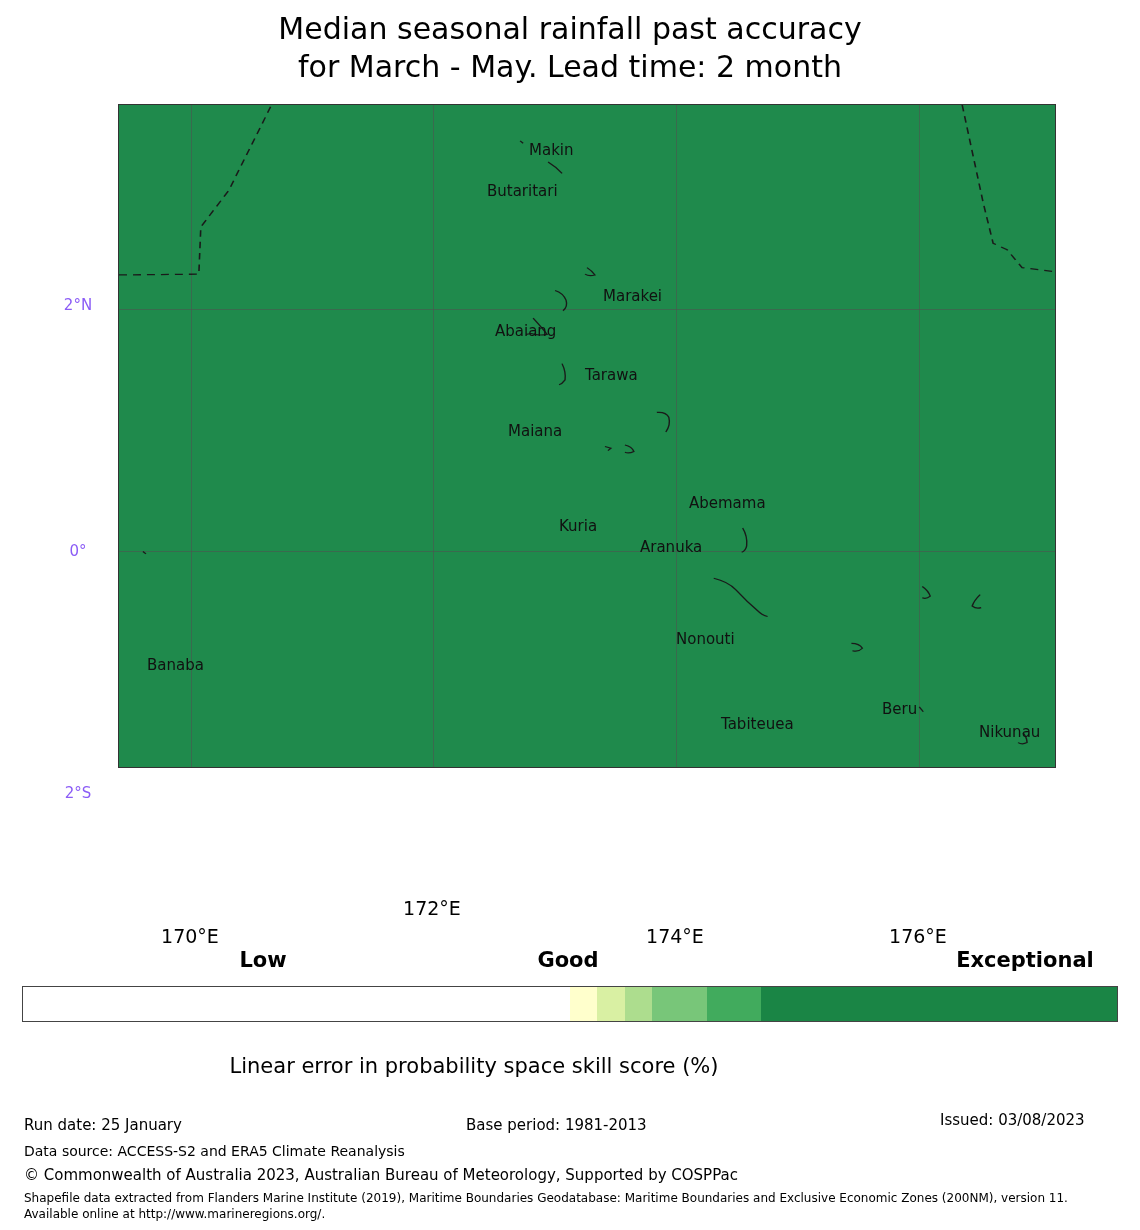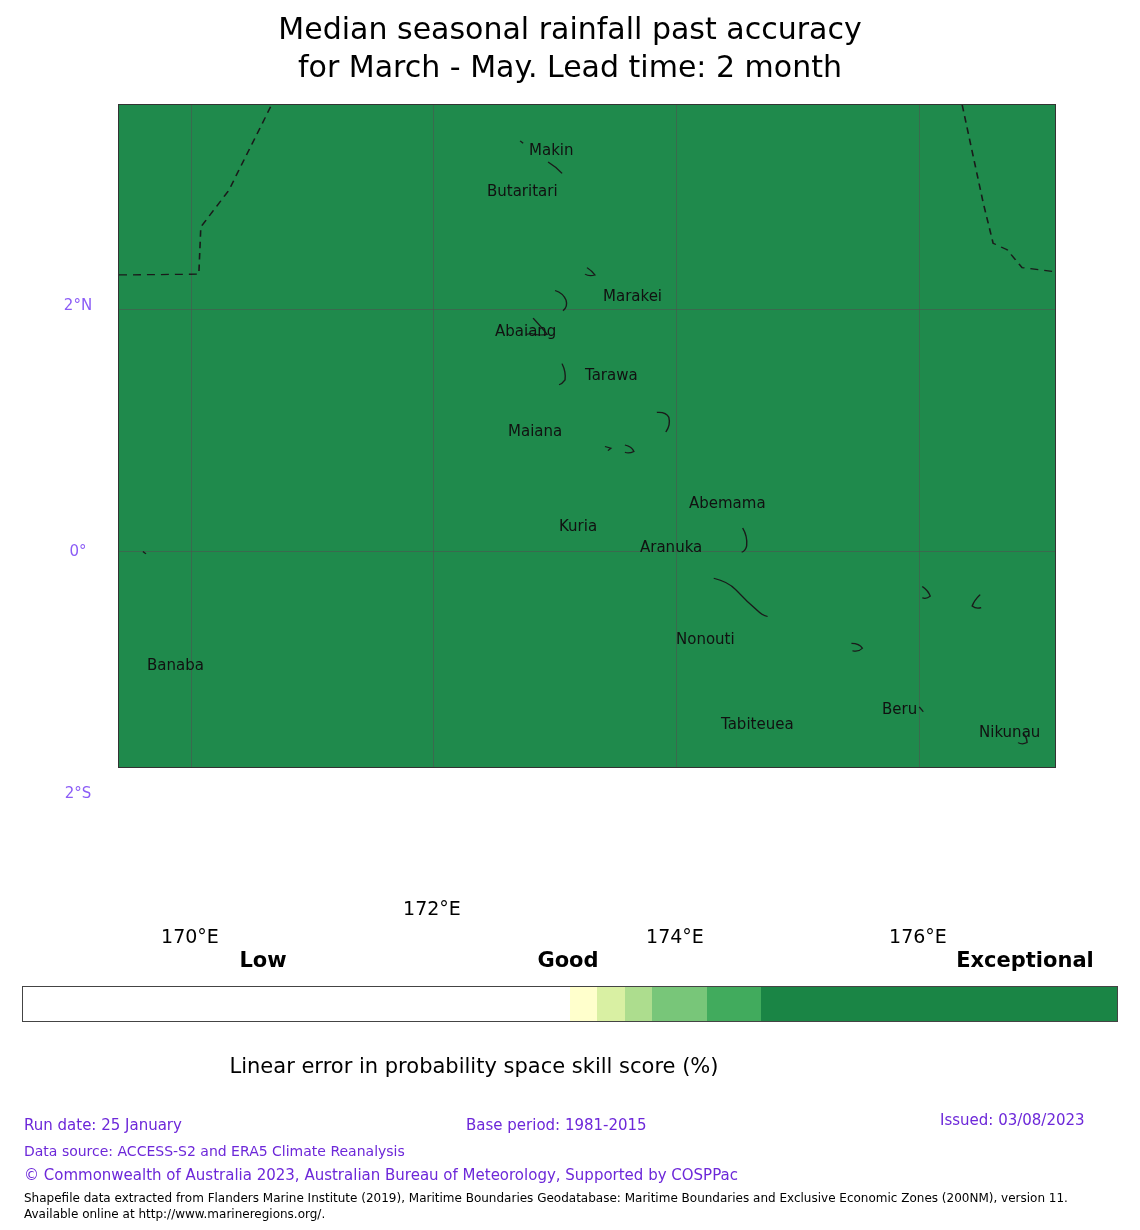--- a/index.html
+++ b/index.html
@@ -136,21 +136,21 @@
     width: 948px;
     text-align: center;
     font-size: 21px;
     color: #000;
   }
 
   
   .foot {
     position: absolute;
     font-size: 15px;
-    color: #6d28d9;
+    color: #000000;
   }
   .foot-small {
     position: absolute;
     font-size: 12px;
     color: #000;
     line-height: 16px;
   }
 </style>
 </head>
 <body>
@@ -237,19 +237,19 @@
     <div class="seg" style="flex:5;   background:#addd8e;"></div>
     <div class="seg" style="flex:10;  background:#78c679;"></div>
     <div class="seg" style="flex:10;  background:#41ab5d;"></div>
     <div class="seg" style="flex:65;  background:#1a8545;"></div>
   </div>
 
 
   <div id="cbar-label">Linear error in probability space skill score (%)</div>
 
   <div class="foot" style="left:24px;  top:1116px;">Run date: 25 January</div>
-  <div class="foot" style="left:466px; top:1116px;">Base period: 1981-2015</div>
+  <div class="foot" style="left:466px; top:1116px;">Base period: 1981-2013</div>
   <div class="foot" style="left:940px; top:1111px;">Issued: 03/08/2023</div>
   <div class="foot" style="left:24px;  top:1143px; font-size:14px;">Data source: ACCESS-S2 and ERA5 Climate Reanalysis</div>
   <div class="foot" style="left:24px;  top:1166px; font-size:15px;">© Commonwealth of Australia 2023, Australian Bureau of Meteorology, Supported by COSPPac</div>
   <div class="foot-small" style="left:24px; top:1190px; width:1100px;">Shapefile data extracted from Flanders Marine Institute (2019), Maritime Boundaries Geodatabase: Maritime Boundaries and Exclusive Economic Zones (200NM), version 11. Available online at http://www.marineregions.org/.</div>
 
 </div>
 
 </body></html>

